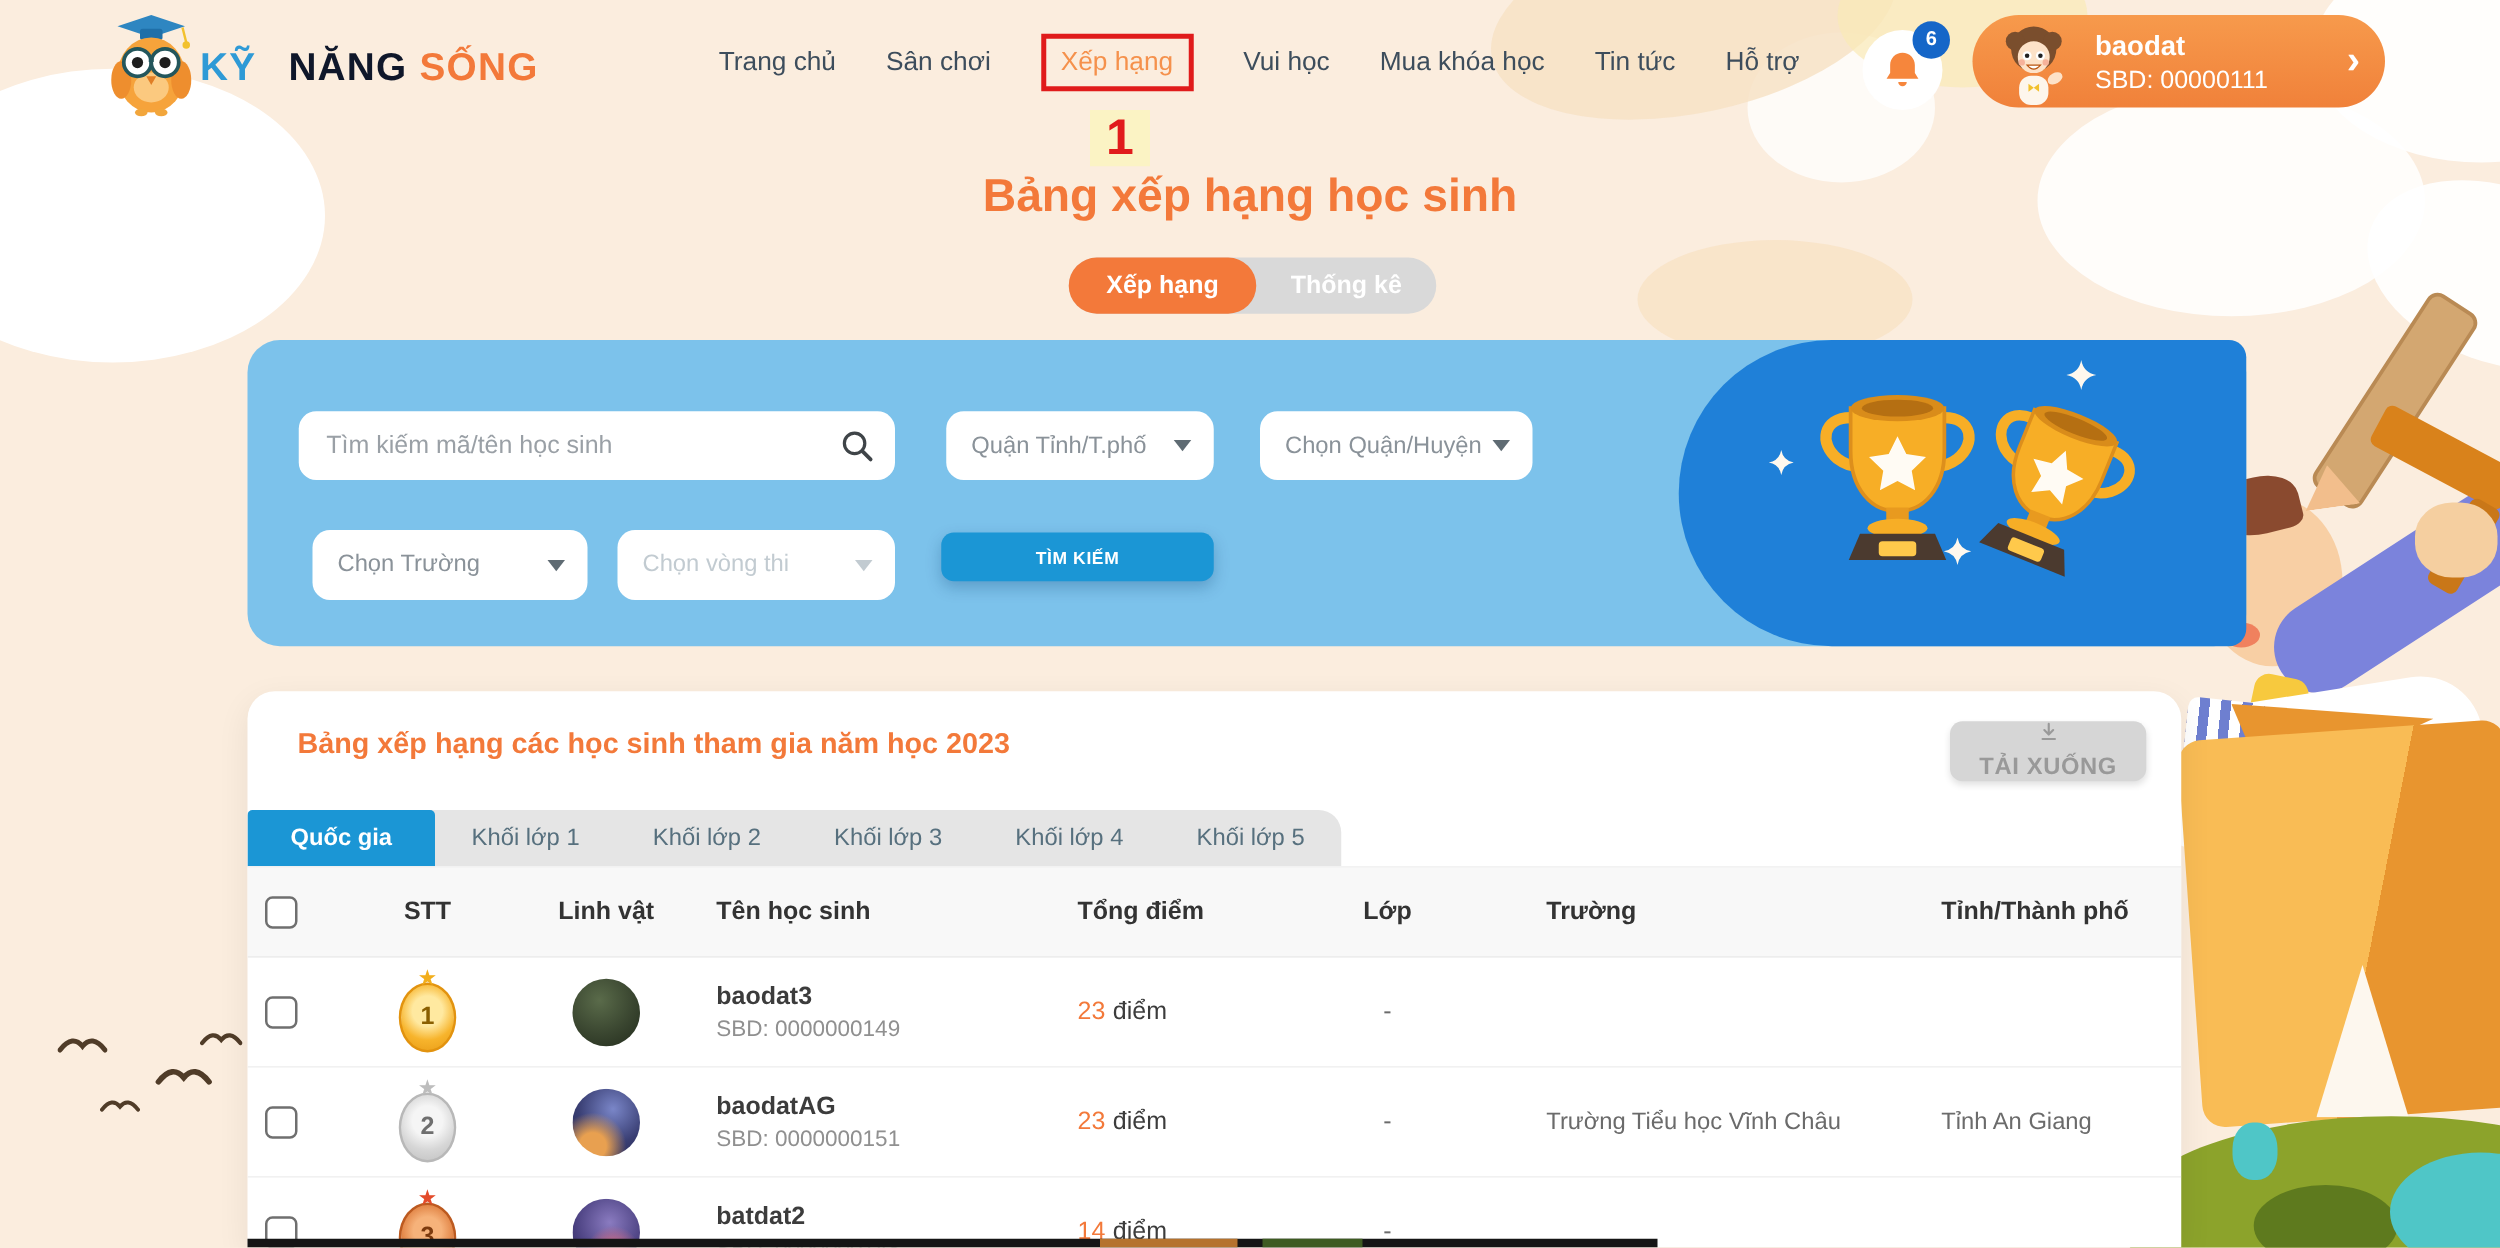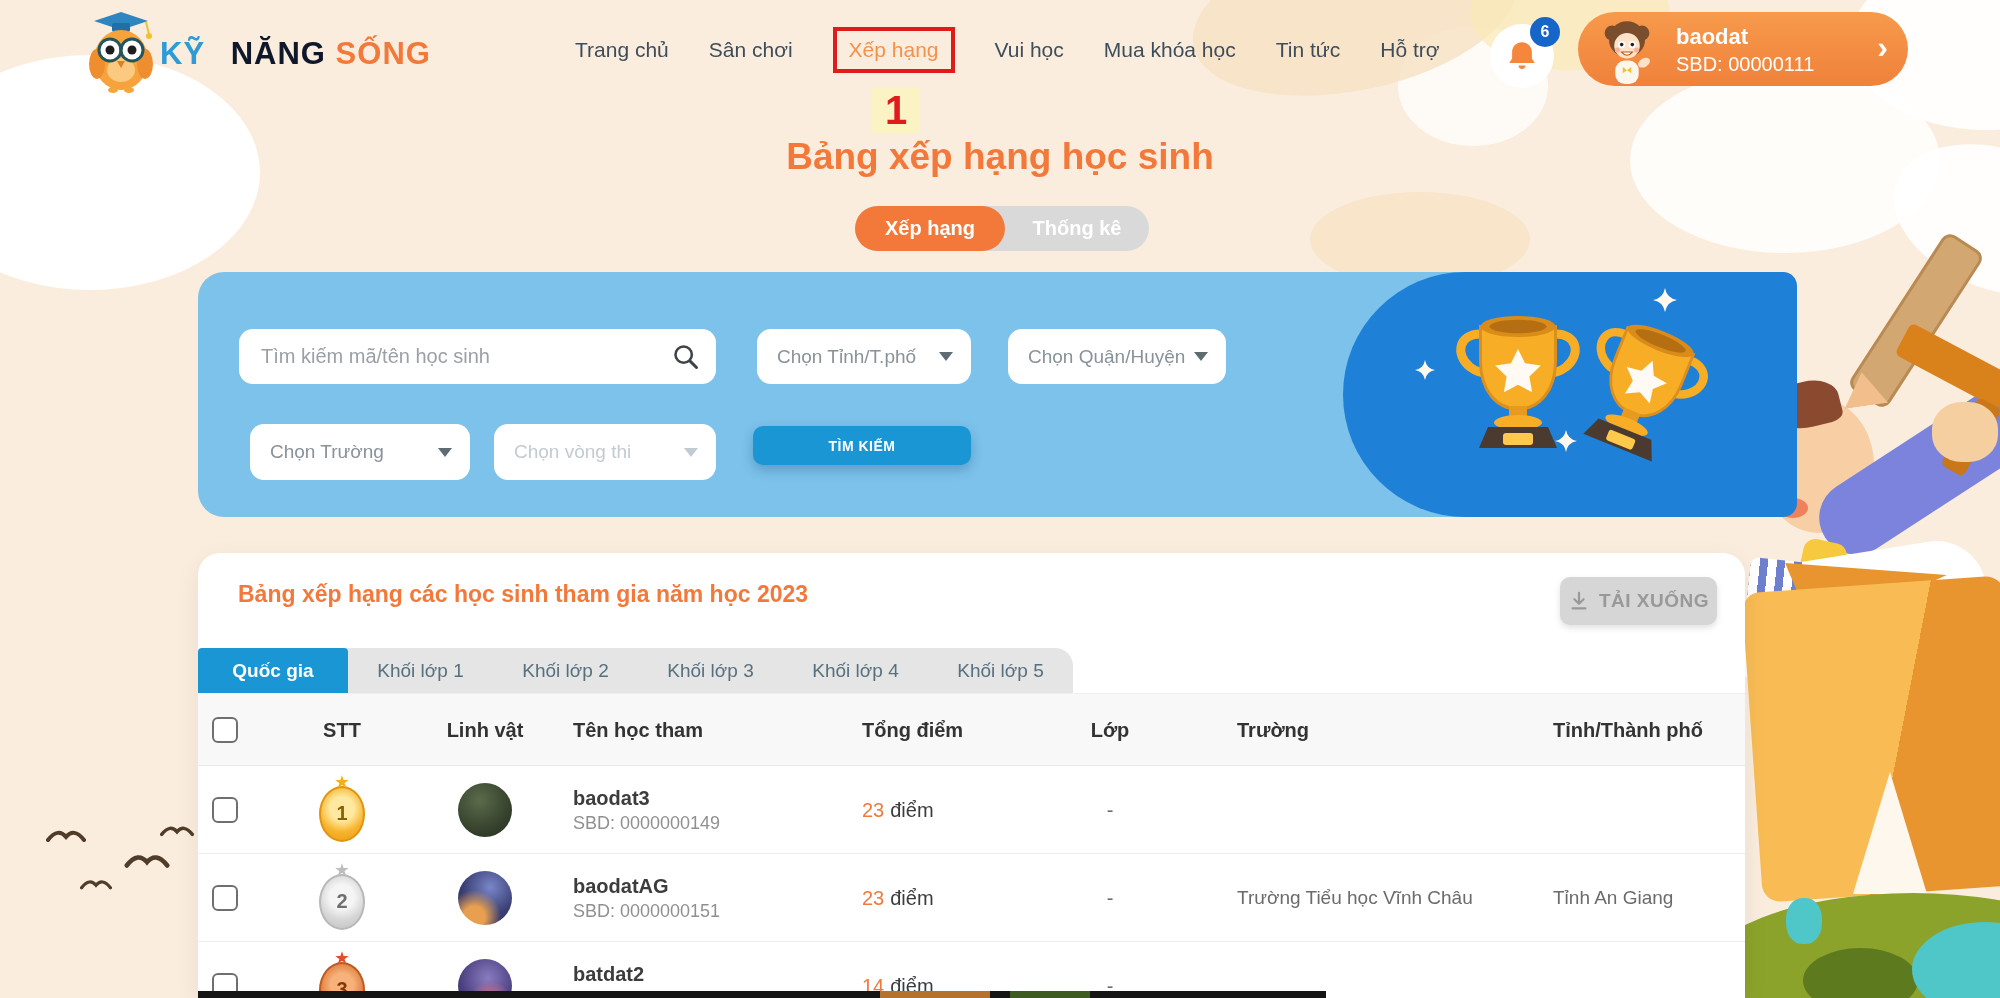--- a/index.html
+++ b/index.html
@@ -105,21 +105,21 @@
     cursor:pointer; box-shadow:0 5px 12px rgba(10,60,110,.28); font-family:"Liberation Sans",sans-serif; }
   .trophy { position:absolute; }
   .sparkle { position:absolute; }
 
   
   .card { left:198px; top:553px; width:1547px; height:445px; background:#fff; border-radius:22px 22px 0 0;
     box-shadow:0 8px 26px rgba(0,0,0,.07); z-index:2; overflow:hidden; }
   .card-heading { position:absolute; left:40px; top:28px; font-size:23px; font-weight:700; color:#F3793A; }
   .dl-btn { position:absolute; left:1362px; top:24px; width:157px; height:48px; background:#D6D6D6;
     border:none; border-radius:10px; display:flex; align-items:center; justify-content:center; gap:9px;
-    cursor:pointer; box-shadow:0 3px 6px rgba(0,0,0,.12); }
+    cursor:pointer; box-shadow:0 3px 6px rgba(0,0,0,.12);flex-direction:column; }
   .dl-label { font-size:19px; font-weight:700; color:#999; letter-spacing:.5px; font-family:"Liberation Sans",sans-serif; }
 
   .tabstrip { position:absolute; left:0; top:95px; width:875px; height:45px; background:#e5e5e5;
     border-radius:6px 18px 0 0; display:flex; }
   .tab { height:45px; display:flex; align-items:center; justify-content:center; font-size:19px;
     color:#57707E; cursor:pointer; width:145px; }
   .tab-active { width:150px; background:#1B96D5; color:#fff; font-weight:700; border-radius:4px 4px 0 0; }
 
   .thead { position:absolute; left:0; top:140px; width:100%; height:73px; background:#F8F8F8;
     border-top:1px solid #F0F0F0; border-bottom:1px solid #E9E9E9; }
@@ -331,21 +331,21 @@
 
   <div class="search-box">
     <input type="text" placeholder="Tìm kiếm mã/tên học sinh" style="">
     <svg class="search-mag" width="28" height="28" viewBox="0 0 24 24">
       <circle cx="10" cy="10" r="7" stroke="#3F4448" stroke-width="2.2" fill="none"></circle>
       <line x1="15.5" y1="15.5" x2="21" y2="21" stroke="#3F4448" stroke-width="2.6" stroke-linecap="round"></line>
     </svg>
   </div>
 
   <div class="dd dd1">
-    <span class="dd-label">Chọn Tỉnh/T.phố</span>
+    <span class="dd-label">Quận Tỉnh/T.phố</span>
     <span class="caret"></span>
   </div>
   <div class="dd dd2">
     <span class="dd-label">Chọn Quận/Huyện</span>
     <span class="caret"></span>
   </div>
   <div class="dd dd3">
     <span class="dd-label">Chọn Trường</span>
     <span class="caret"></span>
   </div>
@@ -375,21 +375,21 @@
     <div class="tab">Khối lớp 4</div>
     <div class="tab">Khối lớp 5</div>
   </div>
 
   <div class="thead">
     <div class="cell col-cb">
         <div class="cb"></div>
       </div>
     <div class="th col-stt">STT</div>
     <div class="th col-mascot">Linh vật</div>
-    <div class="th col-name">Tên học tham</div>
+    <div class="th col-name">Tên học sinh</div>
     <div class="th col-score">Tổng điểm</div>
     <div class="th col-grade">Lớp</div>
     <div class="th col-school">Trường</div>
     <div class="th col-prov">Tỉnh/Thành phố</div>
   </div>
 
   <div class="row r1">
     <div class="cell col-cb">
         <div class="cb"></div>
       </div>

